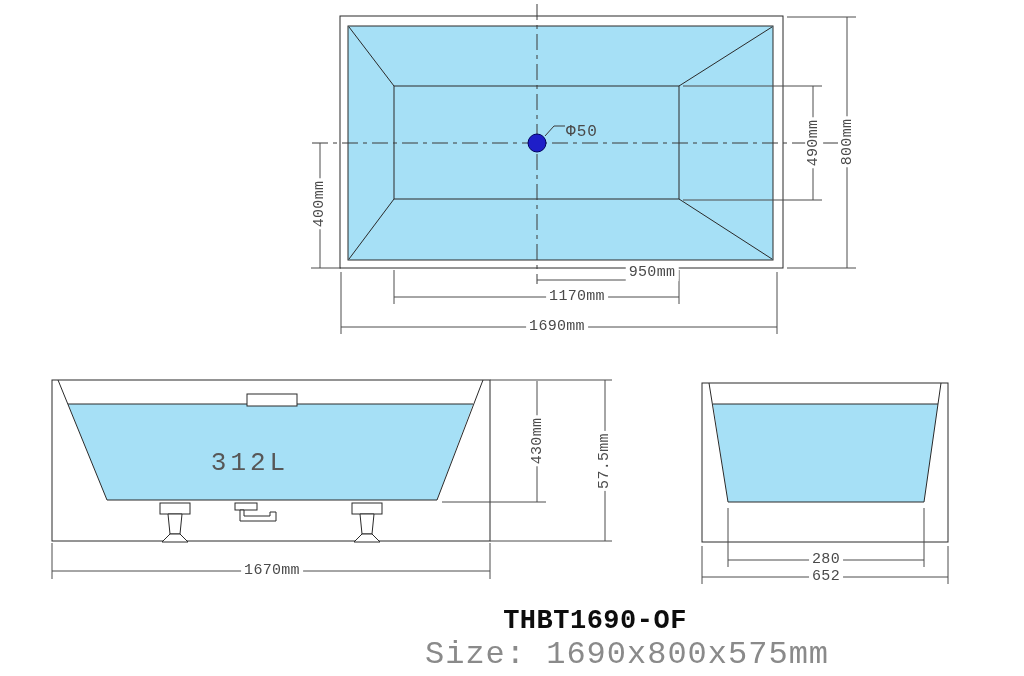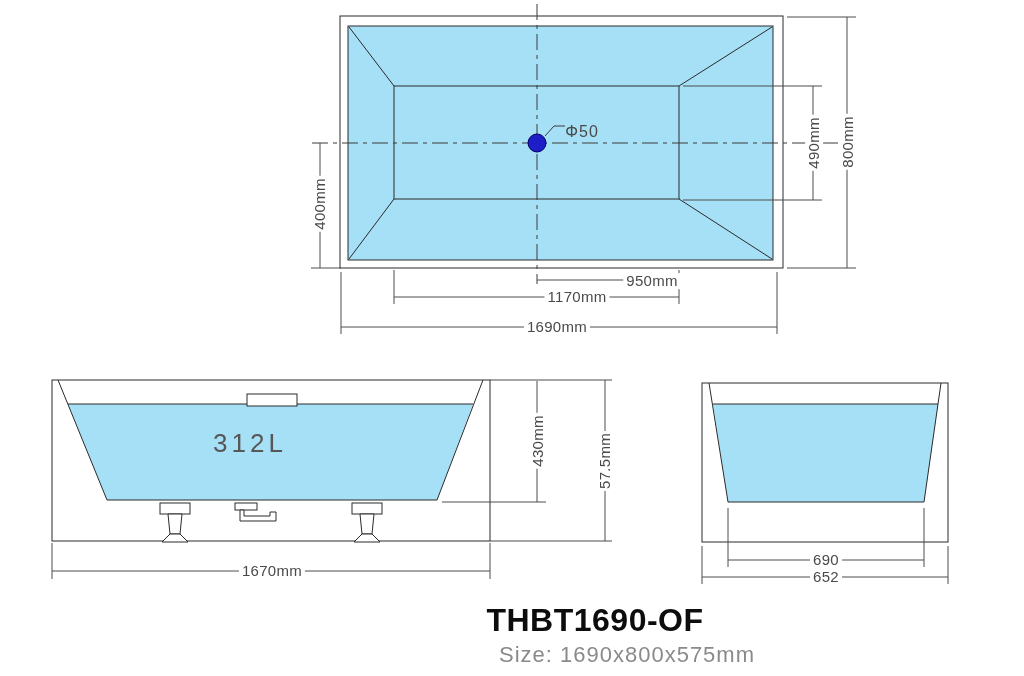--- a/index.html
+++ b/index.html
@@ -1,31 +1,31 @@
 <!DOCTYPE html>
 <html><head>
 <meta charset="utf-8">
 <style>
   html,body{margin:0;padding:0;background:#fff;}
   #canvas{
     position:relative;width:1024px;height:676px;background:#ffffff;overflow:hidden;
-    font-family:Liberation Sans, sans-serif;
+    font-family:Liberation Mono, monospace;
   }
   svg{position:absolute;left:0;top:0;}
   .label{
     position:absolute;font-size:15px;color:#4a4a4a;background:#ffffff;
     padding:0 3px;transform:translate(-50%,-50%);white-space:nowrap;
     line-height:1.05;letter-spacing:.3px;
   }
   .rot{transform:translate(-50%,-50%) rotate(-90deg);padding:1px 2px;}
   .nobg{background:transparent;}
   .phi{font-size:16px;background:transparent;letter-spacing:1px;}
   .capacity{font-size:26px;color:#575757;background:transparent;letter-spacing:4px;}
-  .title{font-size:32px;font-weight:bold;color:#0d0d0d;background:transparent;letter-spacing:.5px;}
-  .subtitle{font-size:22px;font-weight:400;color:#8a8a8a;background:transparent;letter-spacing:1px;}
+  .title{font-size:27px;font-weight:bold;color:#0d0d0d;background:transparent;letter-spacing:.5px;}
+  .subtitle{font-size:32px;font-weight:400;color:#8a8a8a;background:transparent;letter-spacing:1px;}
 </style>
 </head>
 <body>
 
 <div id="canvas">
 
   <svg width="1024" height="676" viewBox="0 0 1024 676">
 
     <g stroke="#2a2a2a" stroke-width="1" fill="none">
 
@@ -130,28 +130,28 @@
       <line x1="702" y1="546" x2="702" y2="584"></line>
       <line x1="948" y1="546" x2="948" y2="584"></line>
       <line x1="702" y1="577" x2="948" y2="577"></line>
     </g>
   </svg>
 
   <div class="label phi" style="left:582px;top:132px;">Φ50</div>
   <div class="label rot" style="left:320px;top:204px;">400mm</div>
   <div class="label rot" style="left:814px;top:143px;">490mm</div>
   <div class="label rot" style="left:848px;top:142px;">800mm</div>
-  <div class="label" style="left:652px;top:281px;">950mm</div>
+  <div class="label" style="left:652px;top:273px;">950mm</div>
   <div class="label" style="left:577px;top:297px;">1170mm</div>
   <div class="label" style="left:557px;top:327px;">1690mm</div>
 
-  <div class="label capacity nobg" style="left:250px;top:444px;">312L</div>
+  <div class="label capacity nobg" style="left:250px;top:464px;">312L</div>
   <div class="label rot" style="left:538px;top:441px;">430mm</div>
   <div class="label rot" style="left:605px;top:461px;">57.5mm</div>
   <div class="label" style="left:272px;top:571px;">1670mm</div>
 
-  <div class="label" style="left:826px;top:560px;">690</div>
+  <div class="label" style="left:826px;top:560px;">280</div>
   <div class="label" style="left:826px;top:577px;">652</div>
 
   <div class="label title nobg" style="left:595px;top:621px;">THBT1690-OF</div>
   <div class="label subtitle nobg" style="left:627px;top:655px;">Size: 1690x800x575mm</div>
 
 </div>
 
 </body></html>

